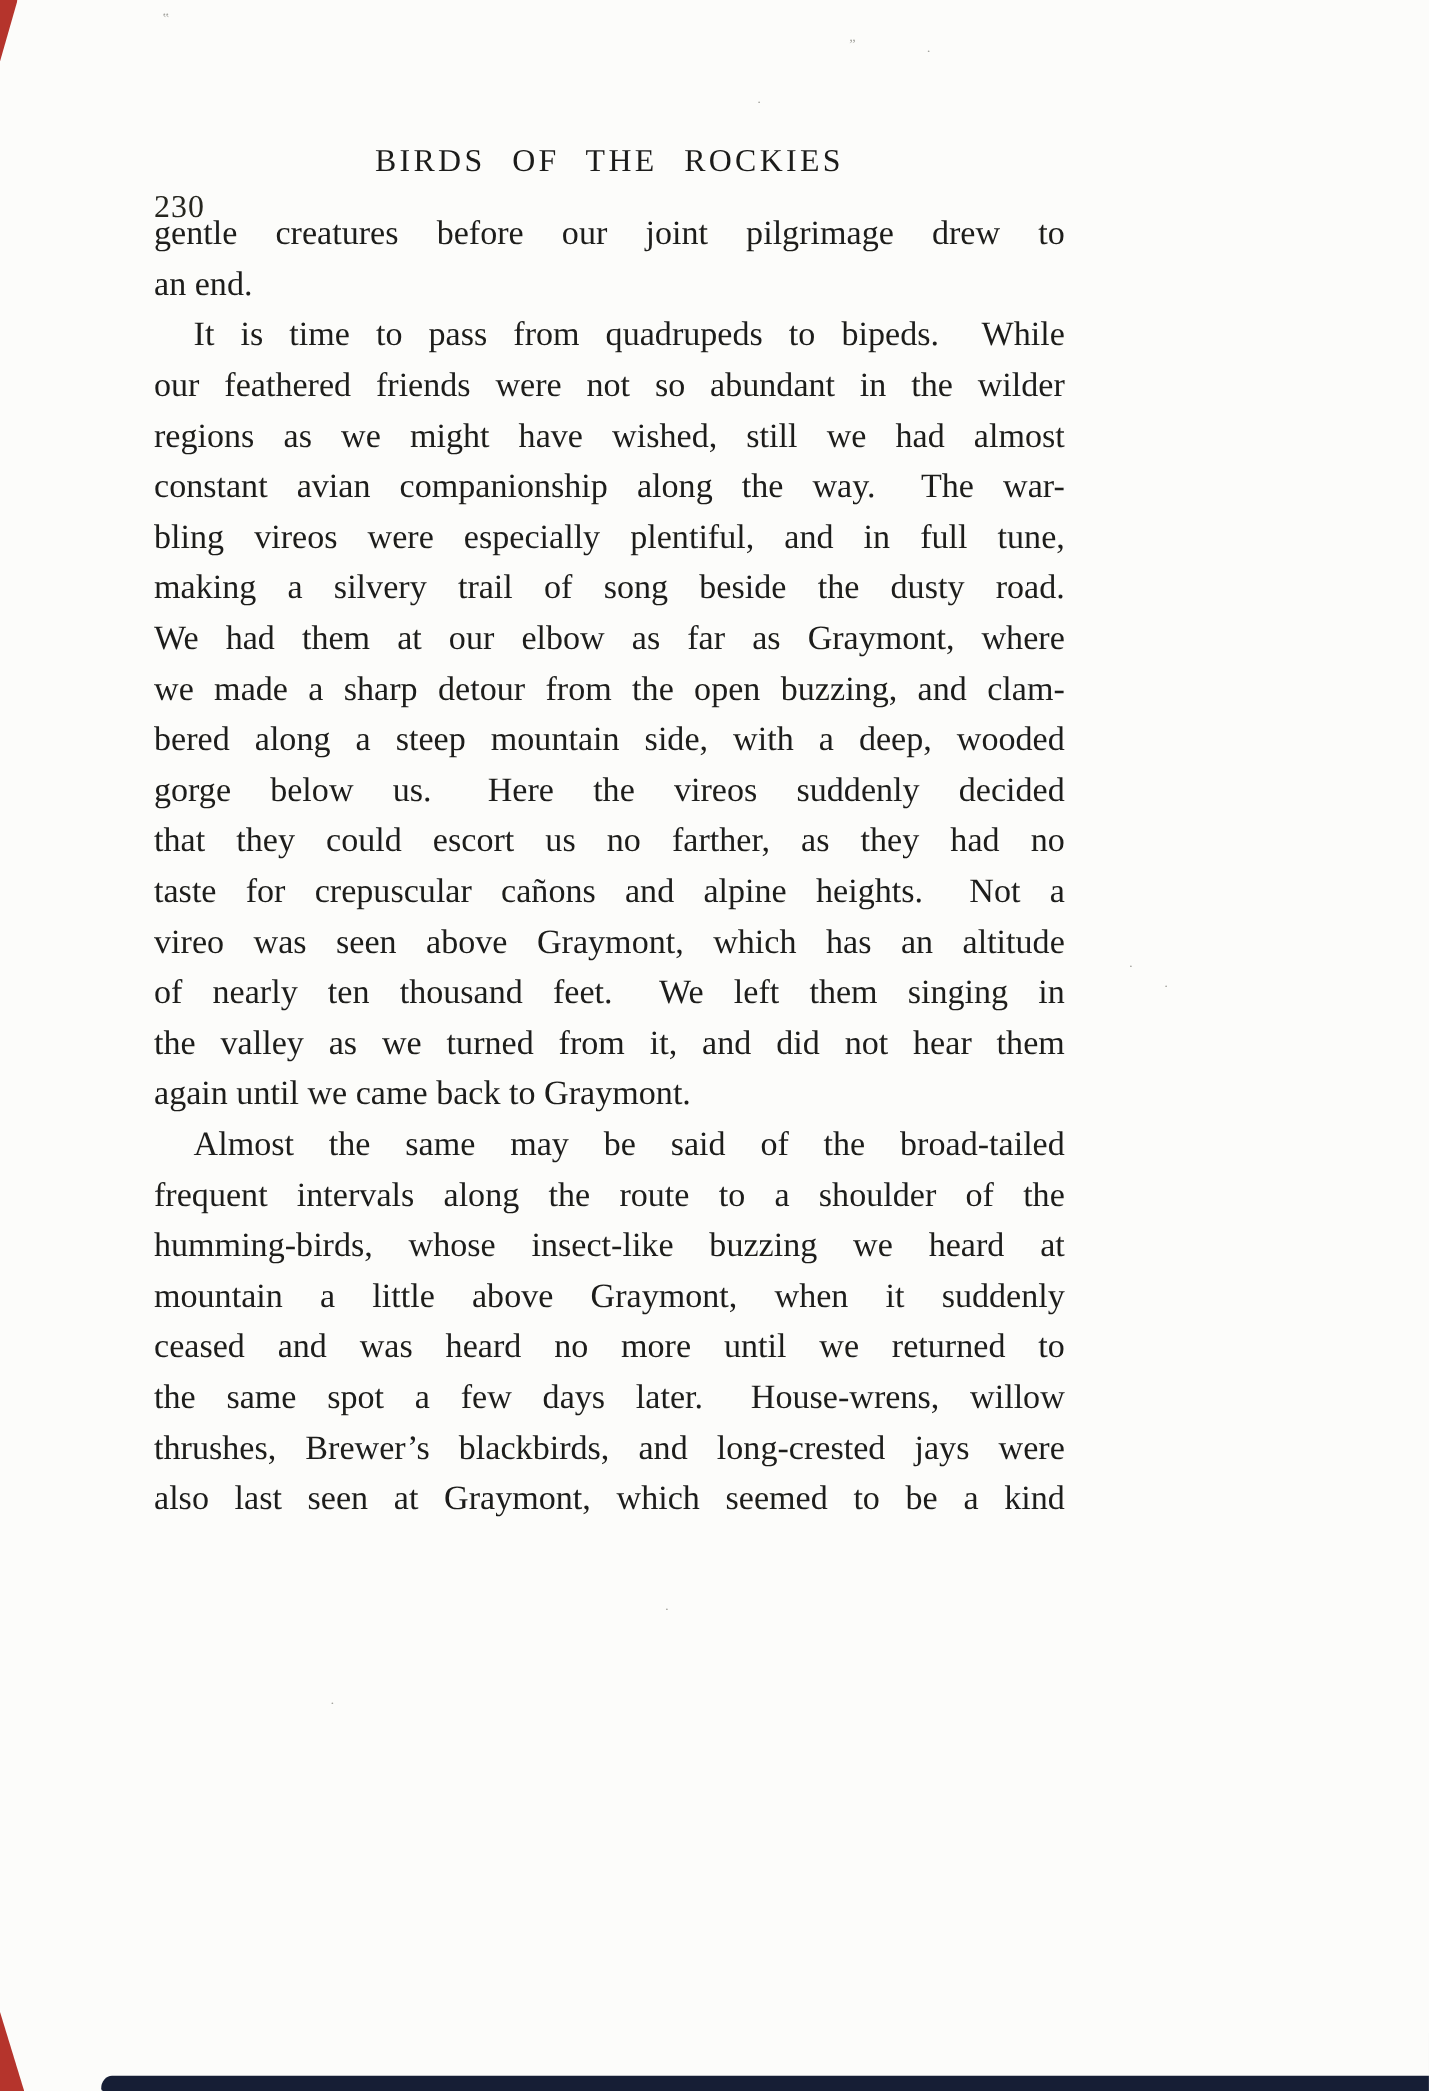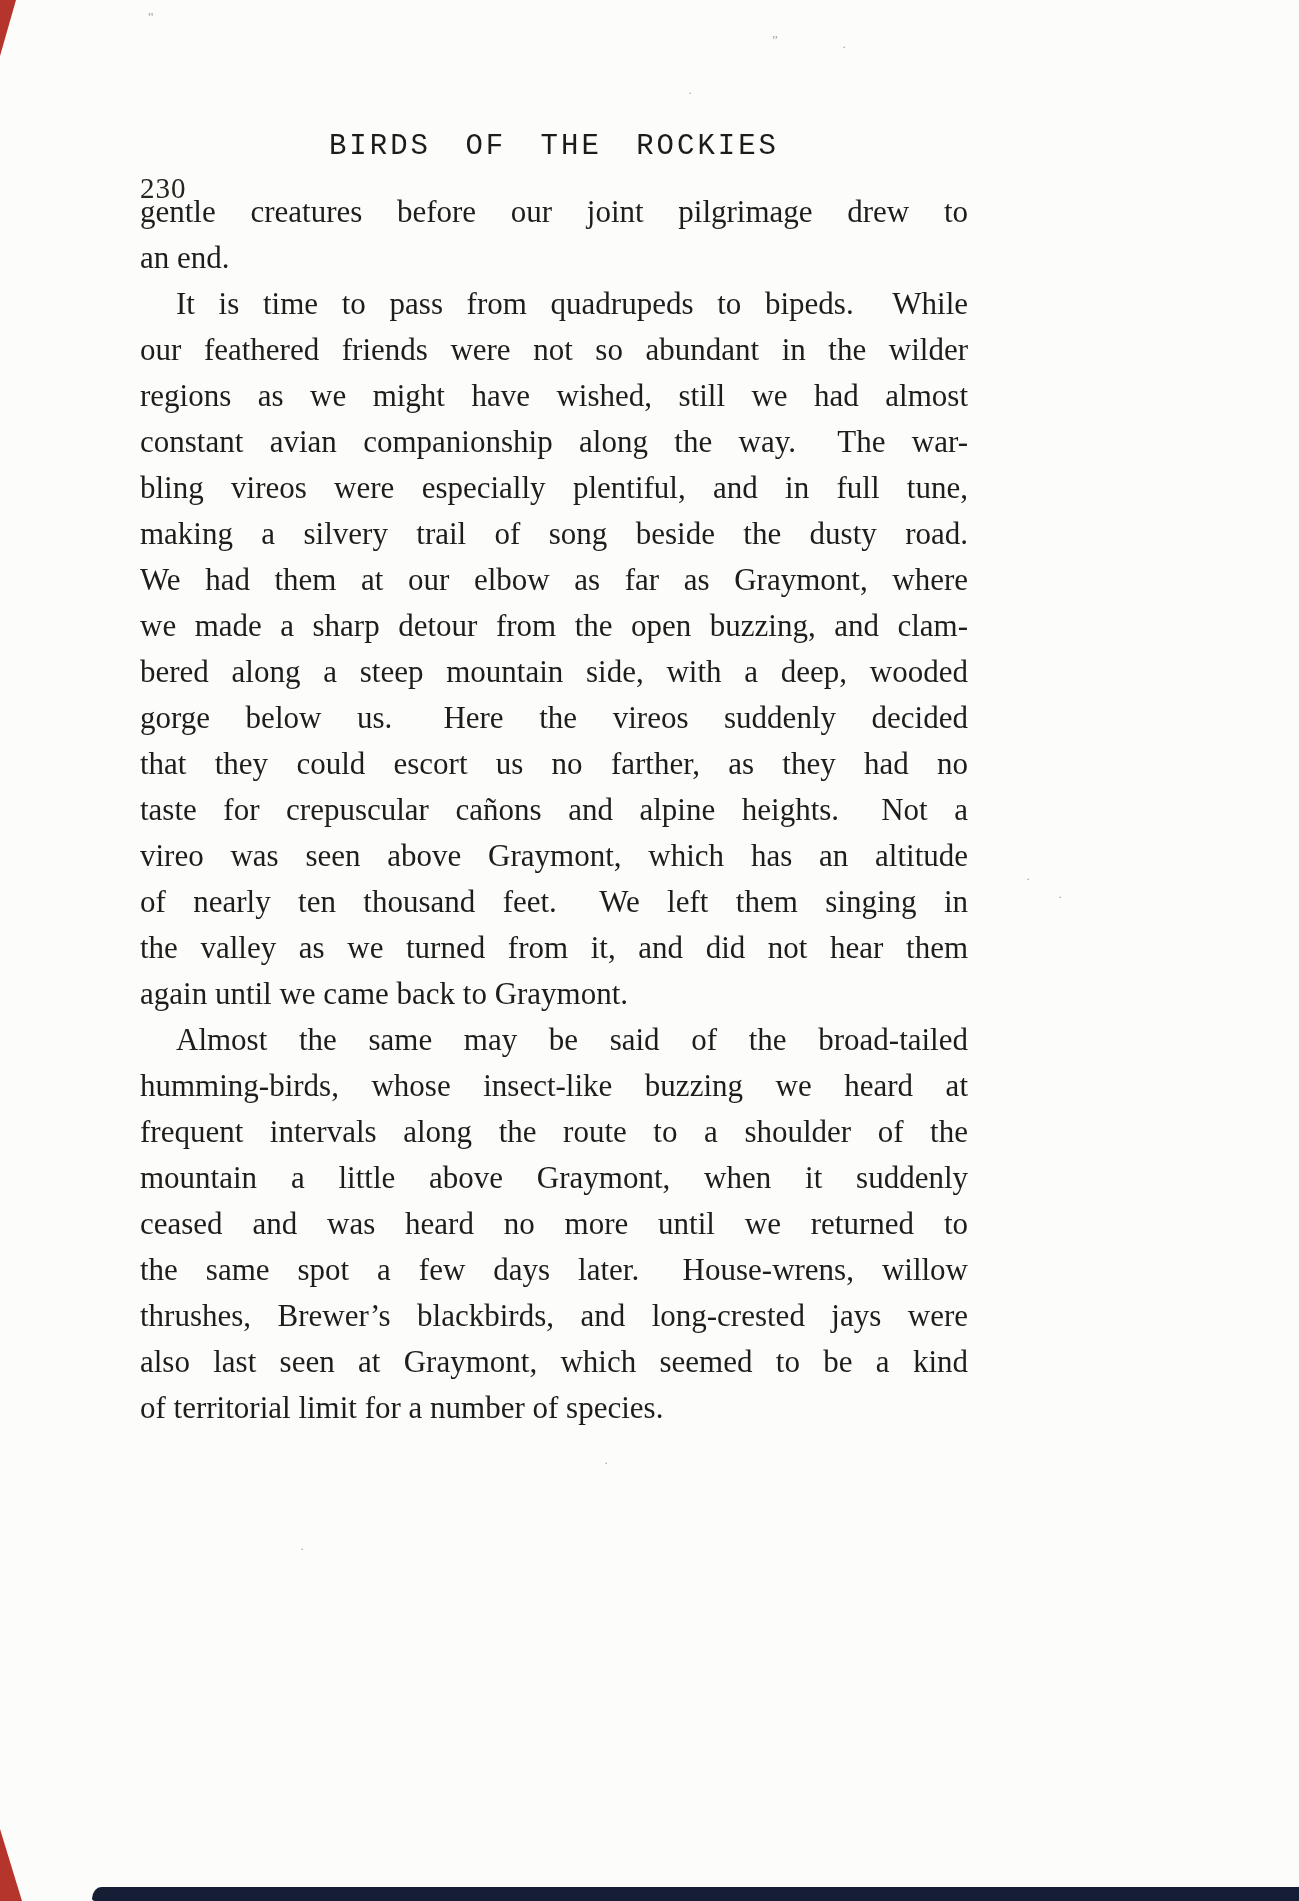--- a/index.html
+++ b/index.html
@@ -35,21 +35,20 @@
     letter-spacing: 1px;
     color: #26261f;
     margin-top: 40px;
   }
   .running-title {
     display: inline-block;
     font-size: 29px;
     letter-spacing: 3px;
     word-spacing: 14px;
     color: #1c1c1a;
-    font-family: Liberation Mono, monospace;
   }
 
   
   .body-text {
     position: absolute;
     top: 189px;
     left: 140px;
     width: 828px;
     font-size: 31px;
     line-height: 46px;
@@ -136,23 +135,22 @@
       <div class="line justify">we made a sharp detour from the open buzzing, and clam-</div>
       <div class="line justify">bered along a steep mountain side, with a deep, wooded</div>
       <div class="line justify">gorge below us.  Here the vireos suddenly decided</div>
       <div class="line justify">that they could escort us no farther, as they had no</div>
       <div class="line justify">taste for crepuscular cañons and alpine heights.  Not a</div>
       <div class="line justify">vireo was seen above Graymont, which has an altitude</div>
       <div class="line justify">of nearly ten thousand feet.  We left them singing in</div>
       <div class="line justify">the valley as we turned from it, and did not hear them</div>
       <div class="line last">again until we came back to Graymont.</div>
       <div class="line justify indent">Almost the same may be said of the broad-tailed</div>
+      <div class="line justify">frequent intervals along the route to a shoulder of the</div>
       <div class="line justify">humming-birds, whose insect-like buzzing we heard at</div>
-      <div class="line justify">frequent intervals along the route to a shoulder of the</div>
       <div class="line justify">mountain a little above Graymont, when it suddenly</div>
       <div class="line justify">ceased and was heard no more until we returned to</div>
       <div class="line justify">the same spot a few days later.  House-wrens, willow</div>
       <div class="line justify">thrushes, Brewer’s blackbirds, and long-crested jays were</div>
       <div class="line justify">also last seen at Graymont, which seemed to be a kind</div>
-      <div class="line last">of territorial limit for a number of species.</div>
     </div>
 
 </div>
 
 </body></html>

